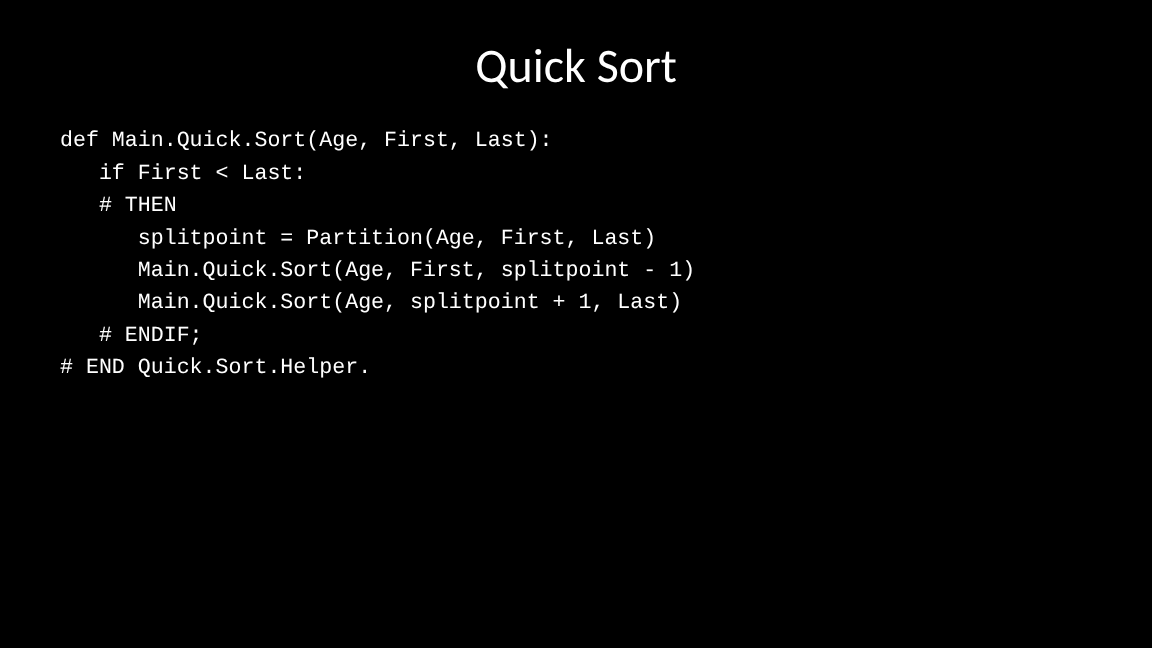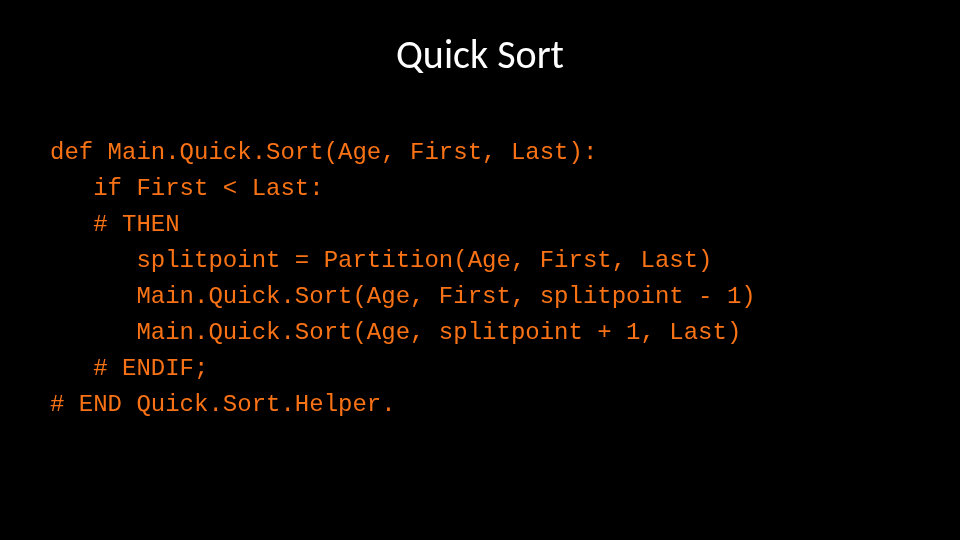--- a/index.html
+++ b/index.html
@@ -15,29 +15,29 @@
     width: 960px;
     height: 540px;
     box-sizing: border-box;
     padding: 30px 50px 30px 50px;
   }
   .title {
     font-family: "Calibri", "Segoe UI", Arial, sans-serif;
     font-size: 40px;
     font-weight: 400;
     text-align: center;
-    margin: 0 0 56px 0;
+    margin: 0 0 26px 0;
     color: #ffffff;
   }
   .code {
     font-family: "Courier New", Courier, monospace;
-    font-size: 24px;
+    font-size: 18px;
     line-height: 1.5;
     white-space: pre;
-    color: #f97316;
+    color: #ffffff;
   }
 </style>
 </head>
 <body>
 
 <div class="slide">
   <h1 class="title">Quick Sort</h1>
   <div class="code"><span>def Main.Quick.Sort(Age, First, Last):</span>
 <span>   if First &lt; Last:</span>
 <span>   # THEN</span>

